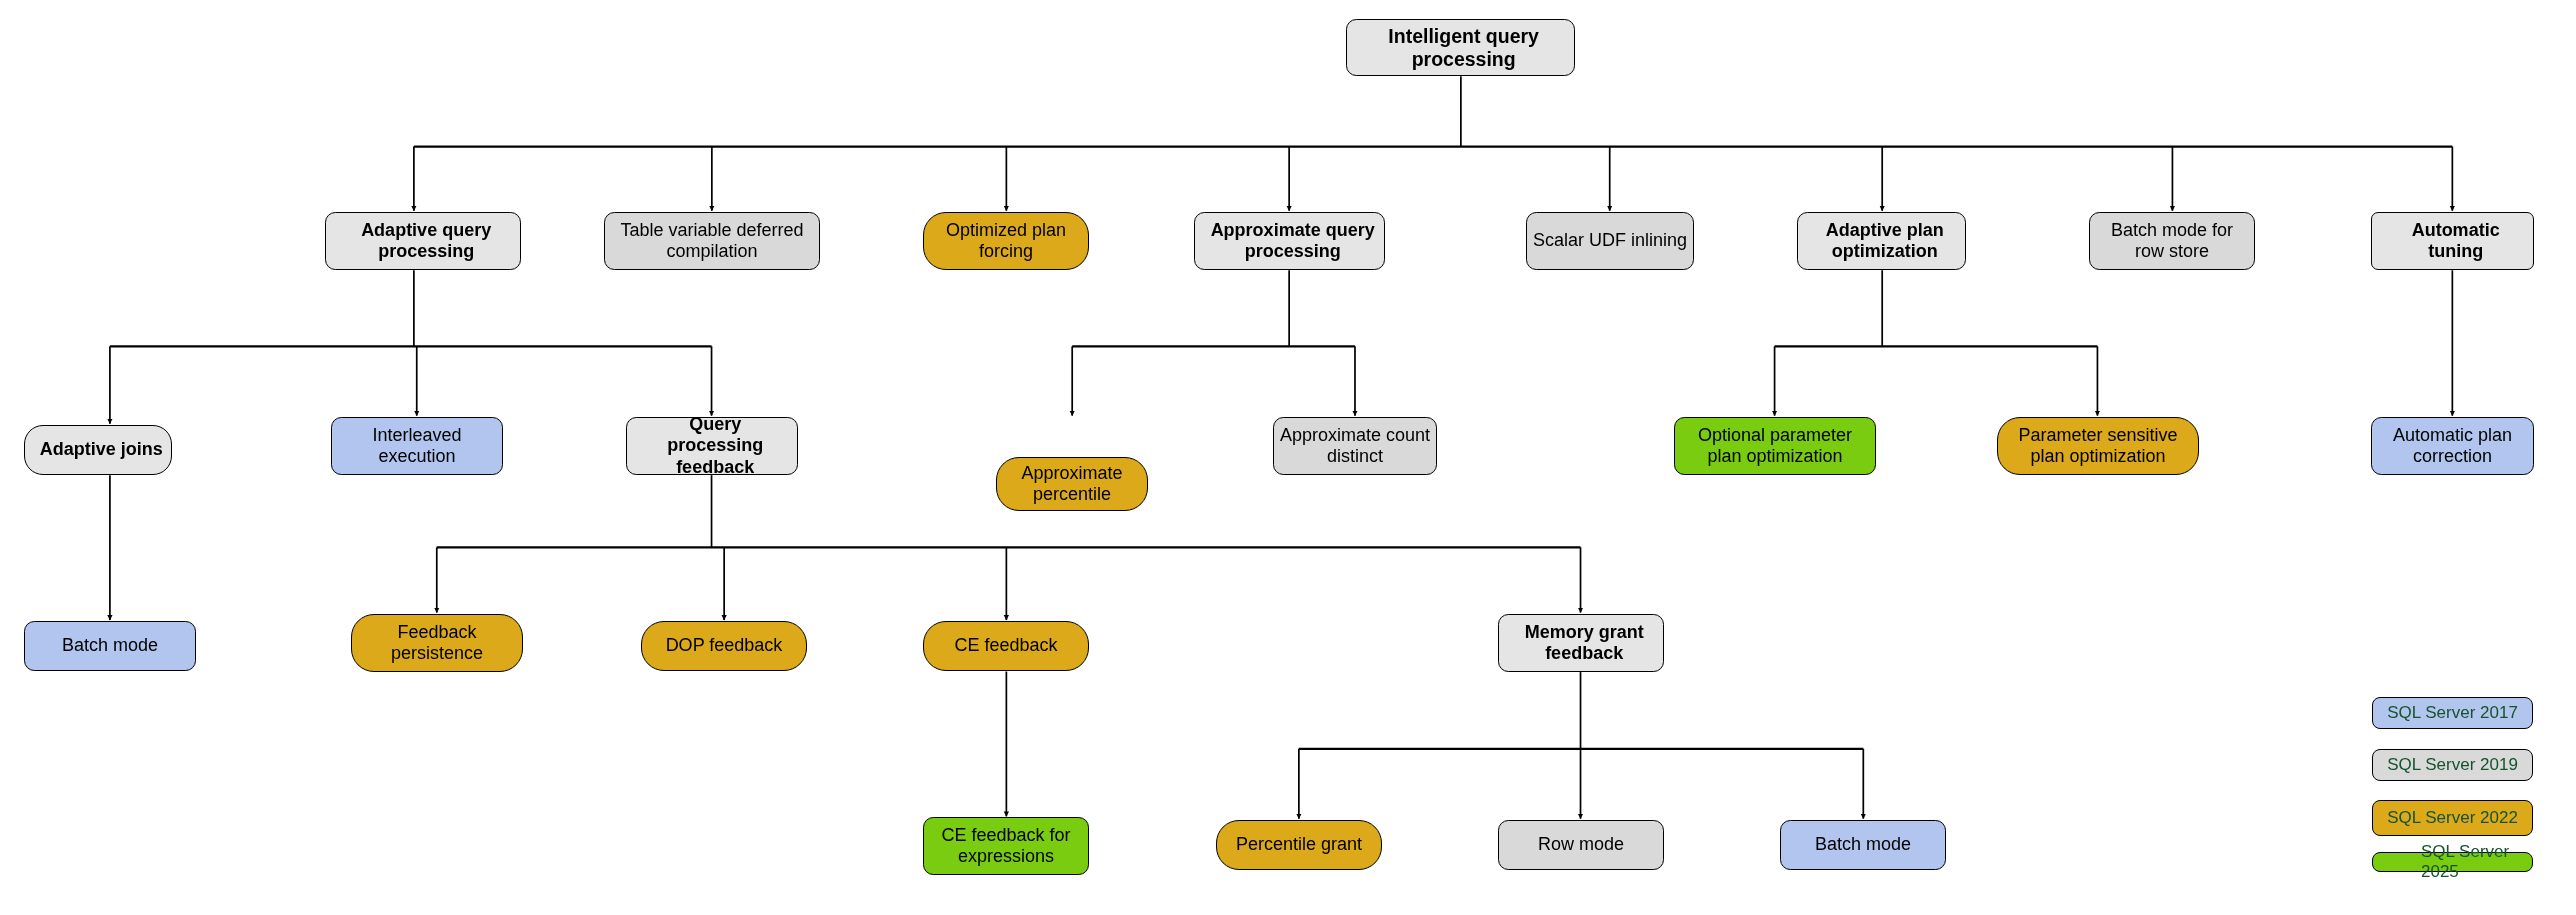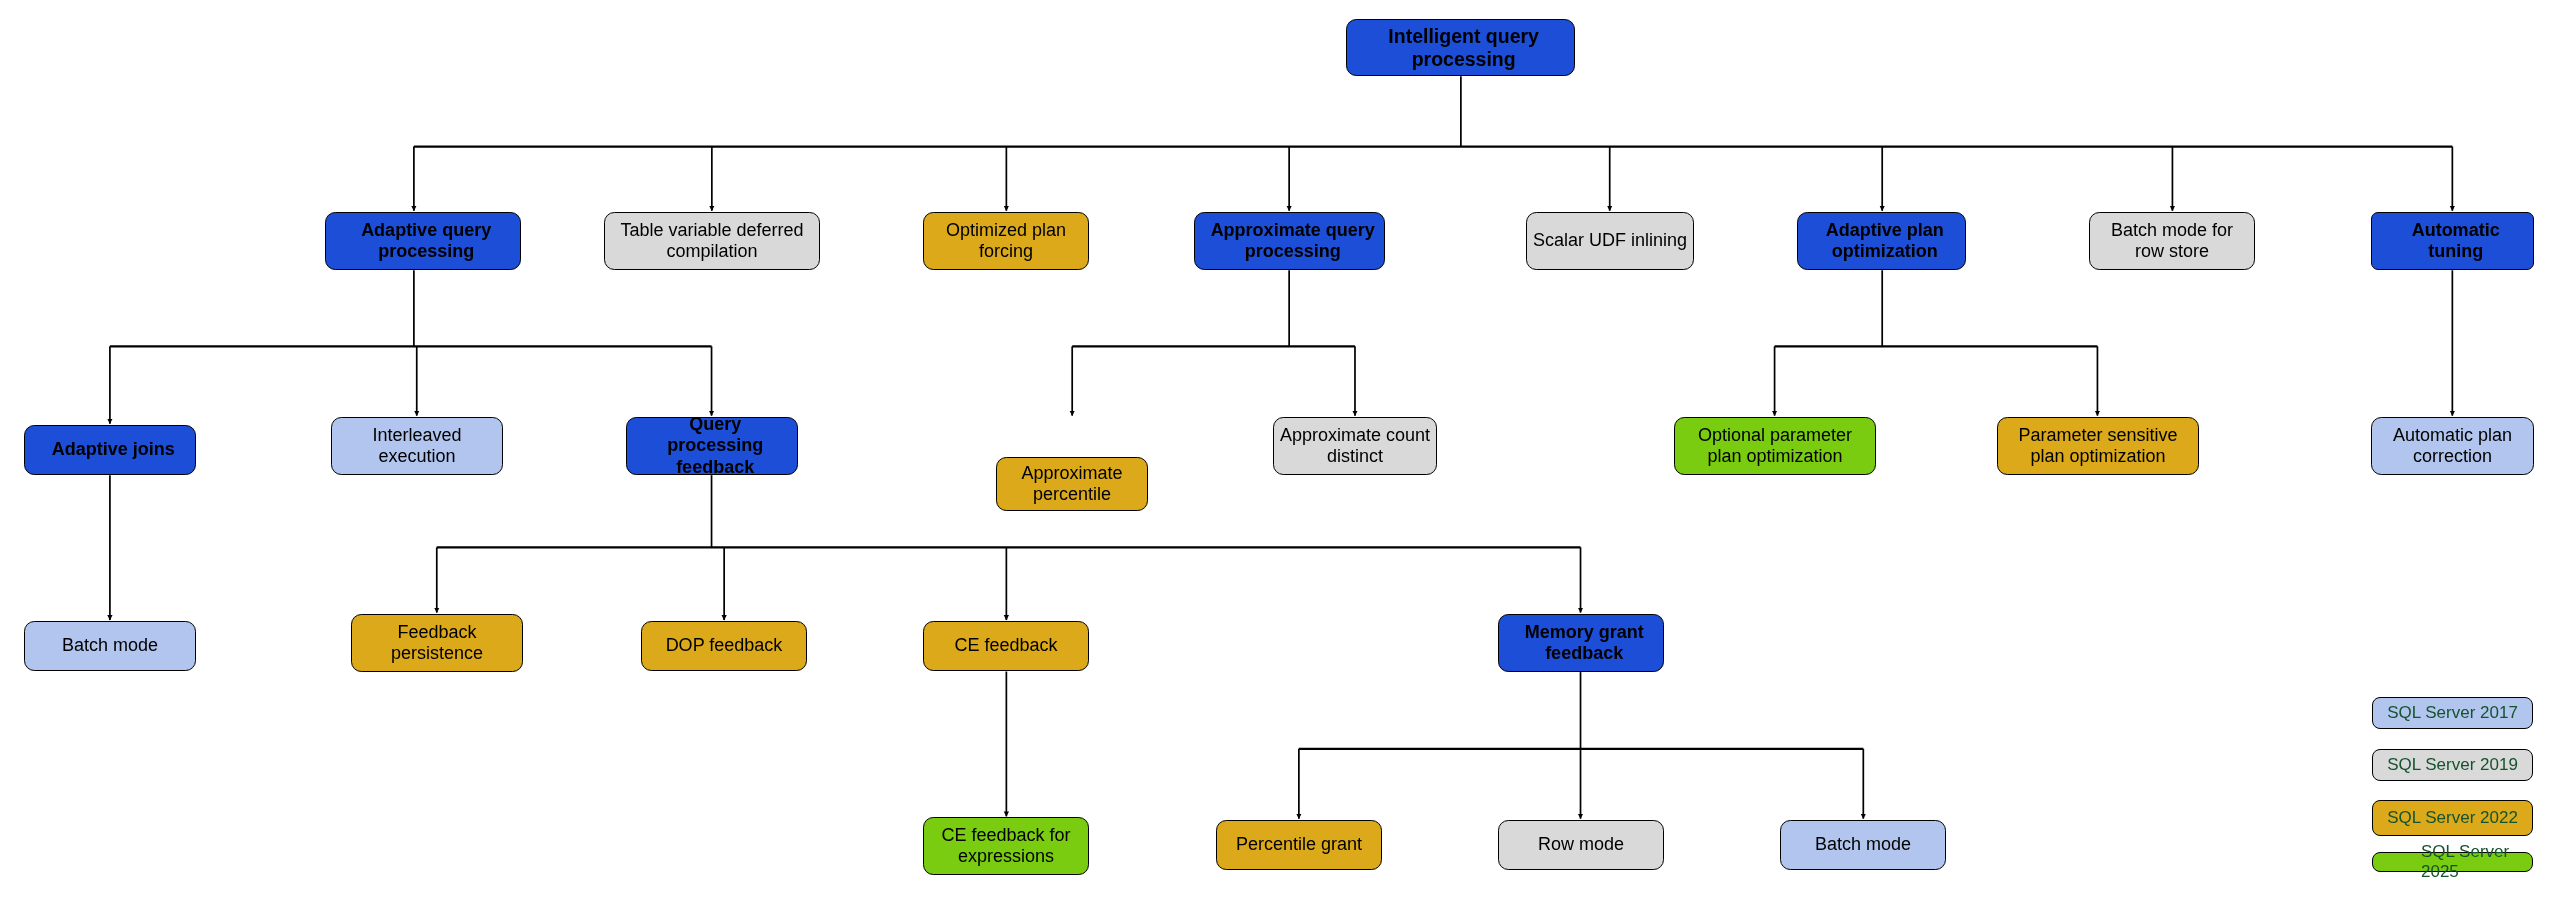--- a/index.html
+++ b/index.html
@@ -35,23 +35,23 @@
     color: #000000;
     line-height: 1.18;
     padding: 2.3px 5.7px;
     background: #ffffff;
     z-index: 2;
   }
   .node .label {
     display: block;
     width: 100%;
   }
-  .n-white  { background: #1d4ed8; padding-left: 12px; }
+  .n-white  { background: #e5e5e5; padding-left: 12px; }
   .n-gray   { background: #d9d9d9; }
-  .n-orange { background: #dba919; }
+  .n-orange { background: #dba919; border-radius: 23px; }
   .n-blue   { background: #b1c5ee; }
   .n-green  { background: #79cc0f; }
 
   .bold   { font-weight: bold; }
   .normal { font-weight: normal; }
 
   .legend-node {
     position: absolute;
     box-sizing: border-box;
     border: 1.7px solid #000000;
@@ -136,21 +136,21 @@
       </div>
       <div class="node n-white" style="left: 1797px; top: 212px; width: 169px; height: 58px; font-size: 18px;">
         <span class="label bold">Adaptive plan optimization</span>
       </div>
       <div class="node n-gray" style="left: 2089px; top: 212px; width: 166px; height: 58px; font-size: 18px;">
         <span class="label normal">Batch mode for row store</span>
       </div>
       <div class="node n-white" style="left: 2371px; top: 212px; width: 163px; height: 58px; font-size: 18px; border-radius: 7px;">
         <span class="label bold">Automatic tuning</span>
       </div>
-      <div class="node n-white" style="left: 24px; top: 425px; width: 172px; height: 50px; font-size: 18px;">
+      <div class="node n-white" style="left: 24px; top: 425px; width: 148px; height: 50px; font-size: 18px; border-radius: 19px;">
         <span class="label bold">Adaptive joins</span>
       </div>
       <div class="node n-blue" style="left: 331px; top: 417px; width: 172px; height: 58px; font-size: 18px;">
         <span class="label normal">Interleaved execution</span>
       </div>
       <div class="node n-white" style="left: 626px; top: 417px; width: 172px; height: 58px; font-size: 18px;">
         <span class="label bold">Query processing feedback</span>
       </div>
       <div class="node n-orange" style="left: 996px; top: 417px; width: 152px; height: 54px; font-size: 18px; margin-top: 40px;">
         <span class="label normal">Approximate percentile</span>

